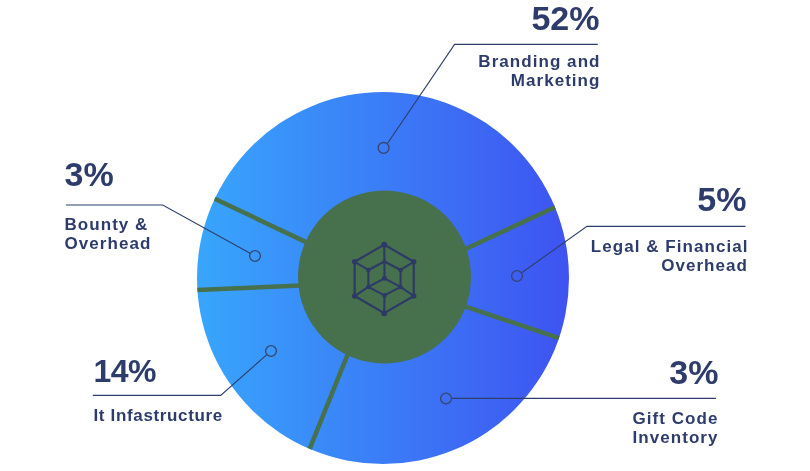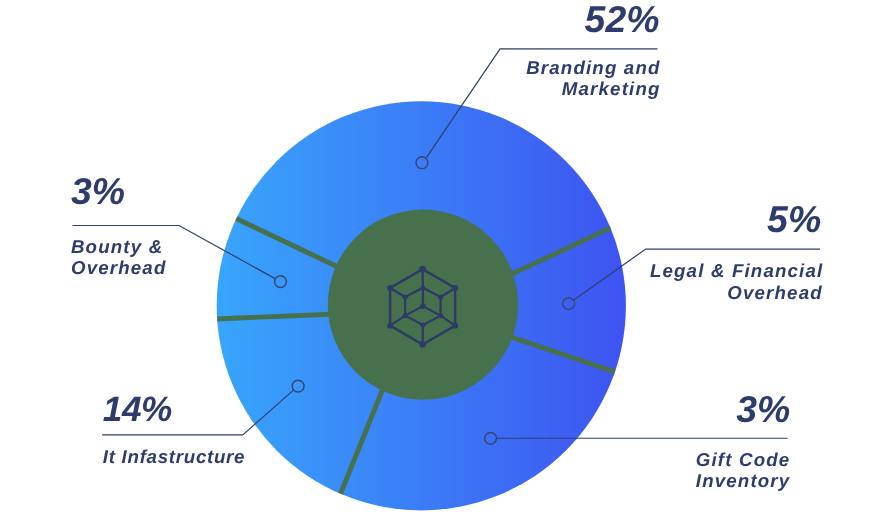--- a/index.html
+++ b/index.html
@@ -1,17 +1,17 @@
 <!DOCTYPE html>
 <html><head>
 <meta charset="utf-8">
 <style>
   html,body{margin:0;padding:0;background:#ffffff;}
   #stage{position:relative;width:810px;height:471px;background:#ffffff;overflow:hidden;
-         font-family:"Liberation Sans", sans-serif;font-style:italic;}
+         font-family:"Liberation Sans", sans-serif;}
   svg{position:absolute;left:0;top:0;}
 </style>
 </head>
 <body>
 <div id="stage">
 <svg width="810" height="471" viewBox="0 0 810 471">
   <defs>
     <linearGradient id="grad" gradientUnits="userSpaceOnUse" x1="197" y1="278" x2="569" y2="278">
       <stop offset="0" stop-color="#38a6fc"></stop>
       <stop offset="1" stop-color="#3e53f1"></stop>

